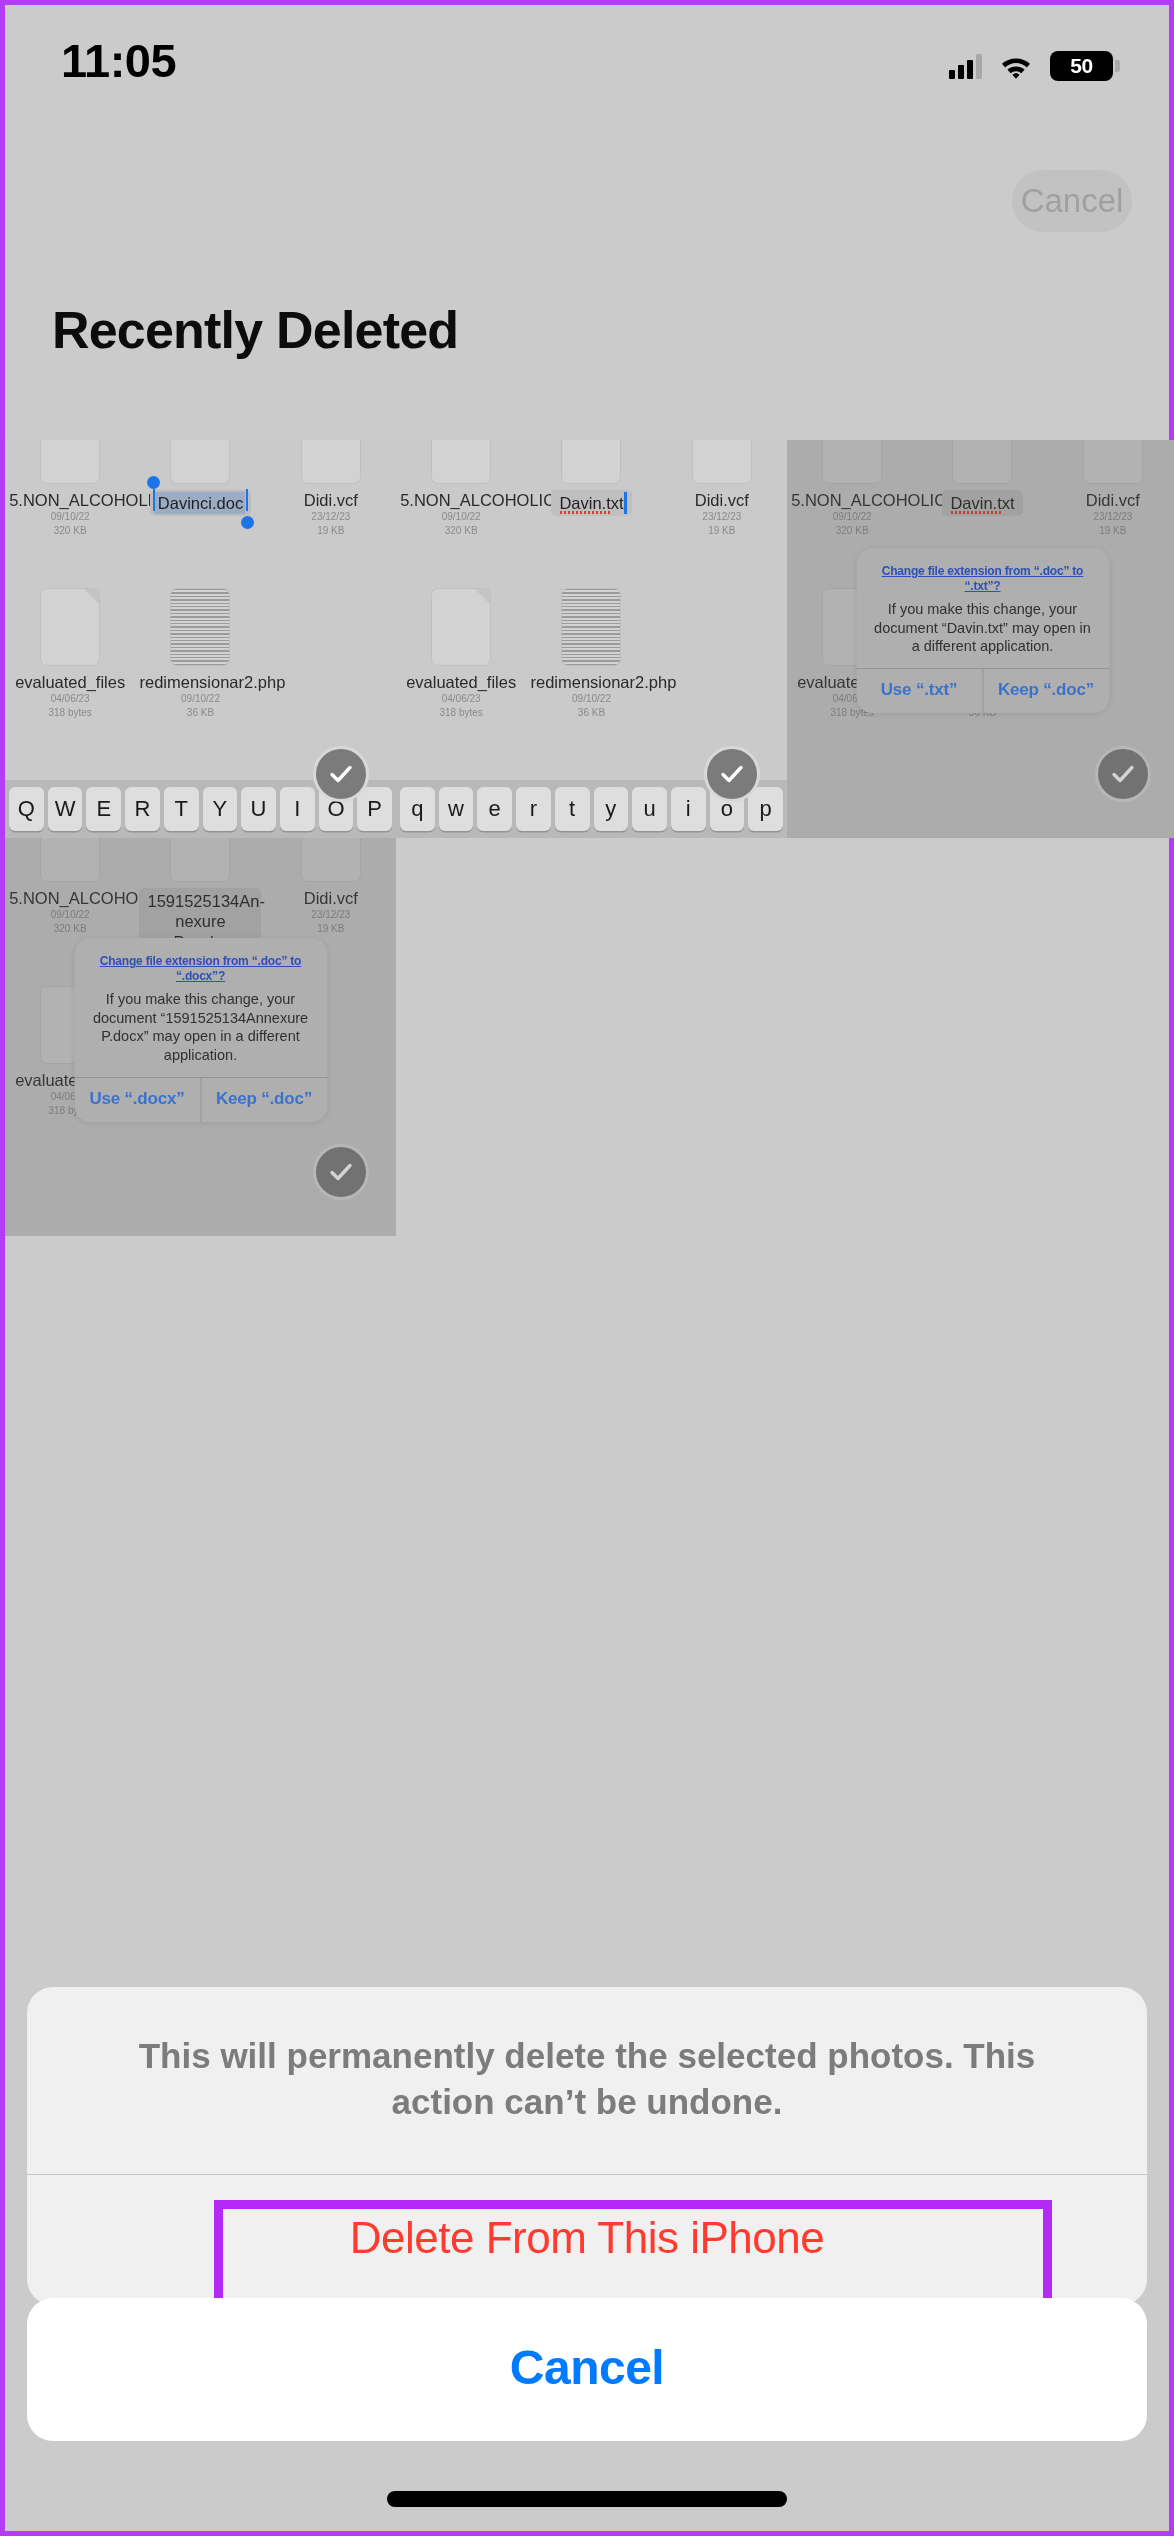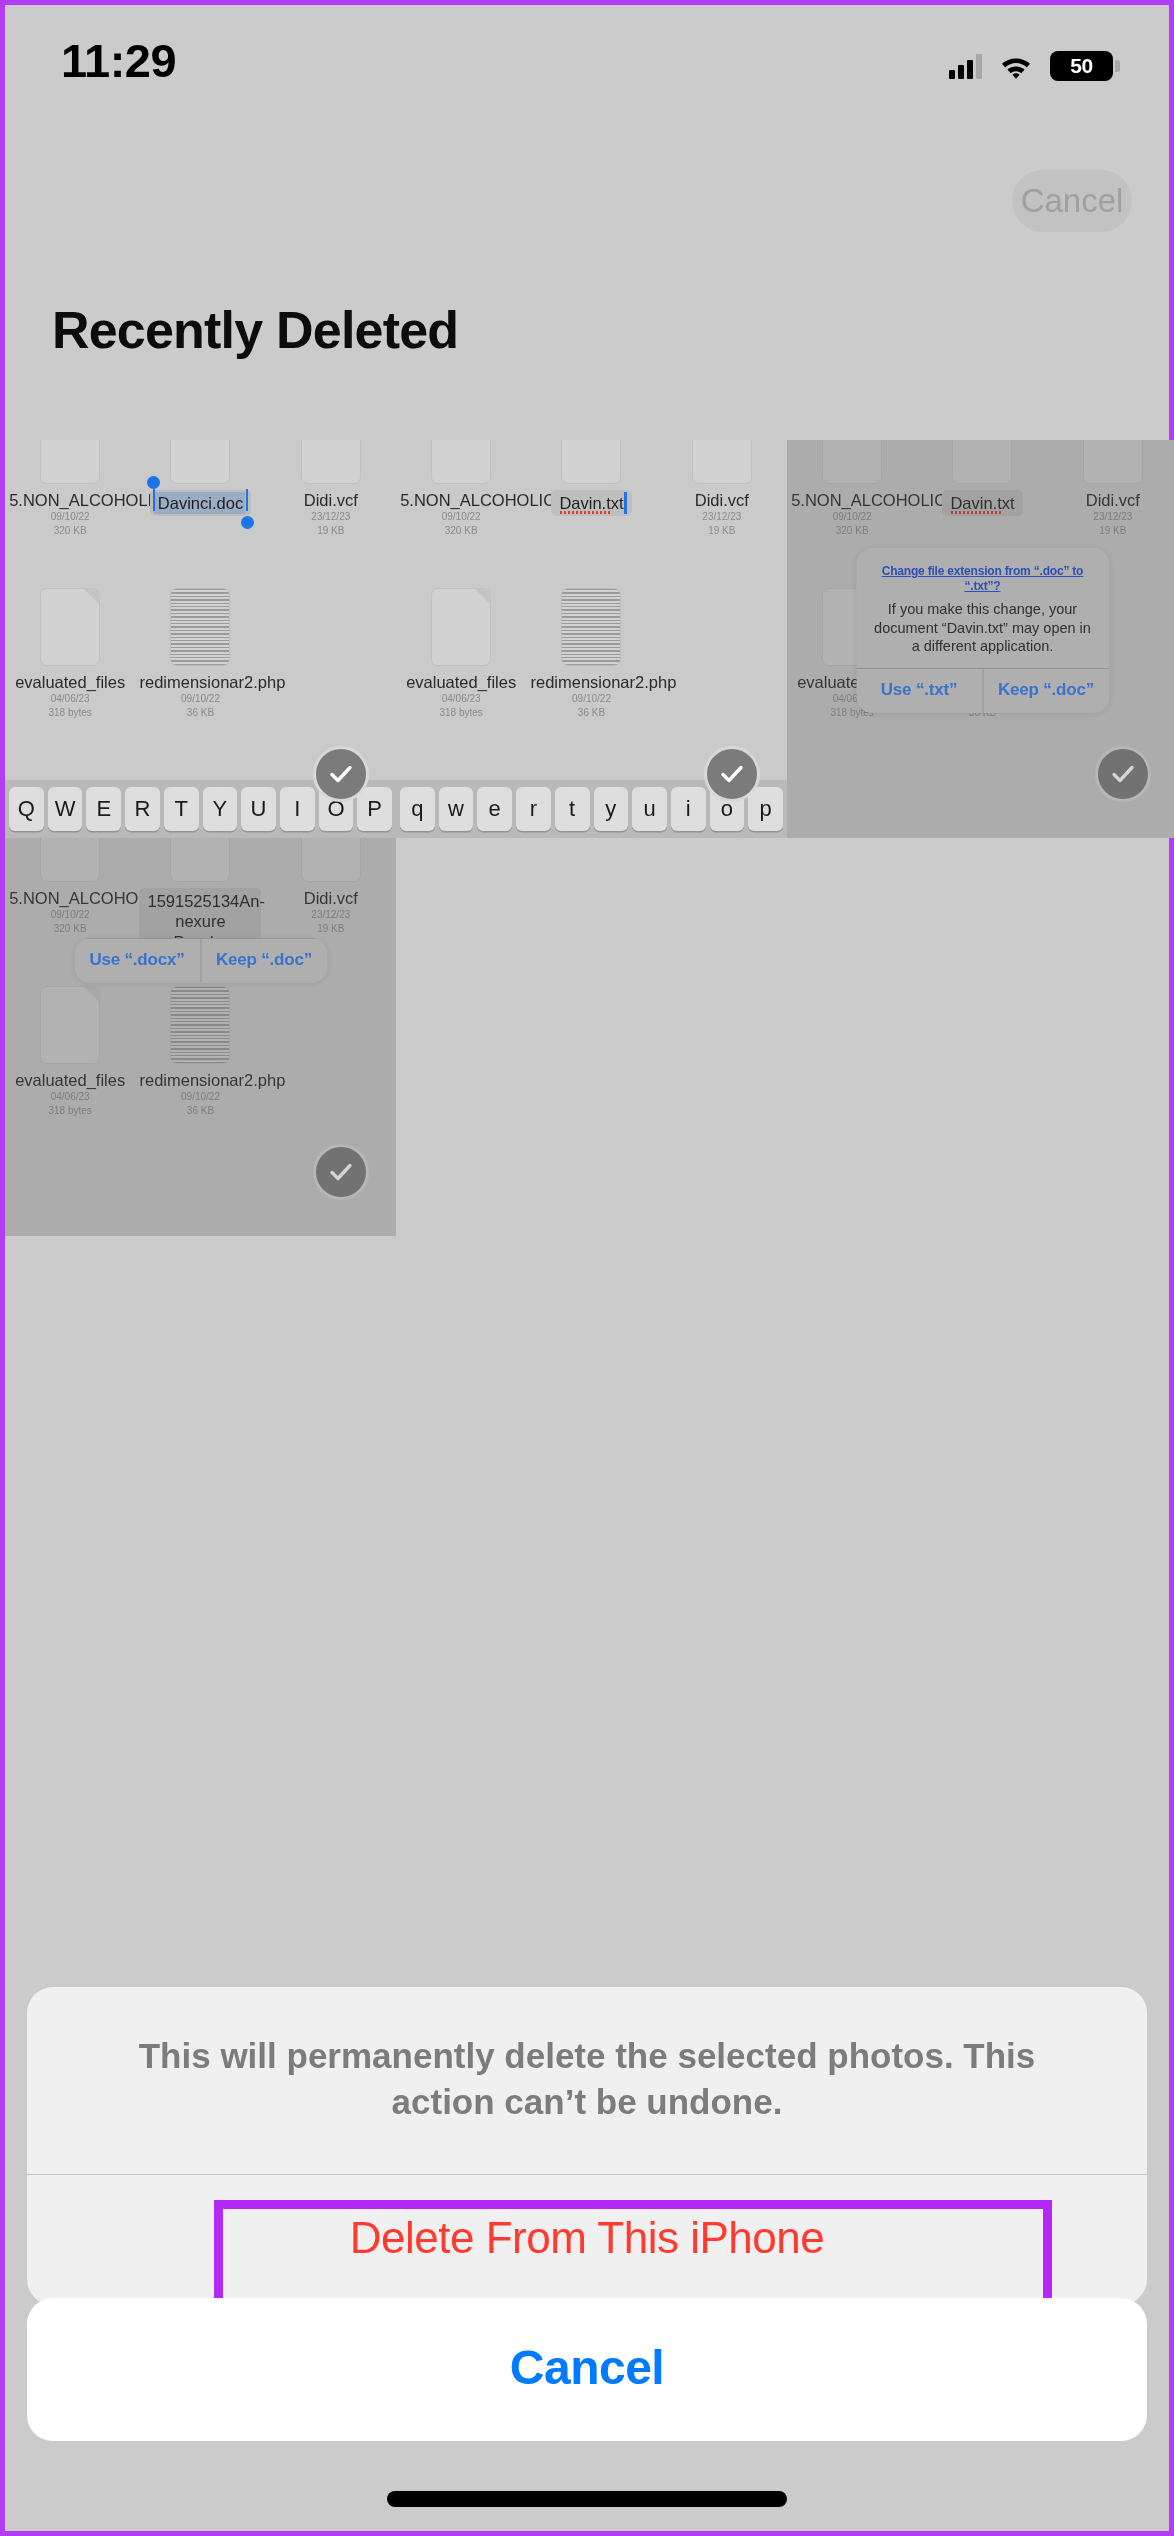--- a/index.html
+++ b/index.html
@@ -232,21 +232,21 @@
     border-radius:8px; background:#000;
   }
 </style>
 </head>
 <body>
 
 <div id="frame">
 <div id="screen">
 
   <div class="statusbar">
-    <div class="status-time">11:29</div>
+    <div class="status-time">11:05</div>
     <div class="status-right">
       <div class="sig">
         <i></i>
             <i></i>
             <i></i>
             <i></i>
       </div>
       <div class="wifi">
         <svg width="34" height="26" viewBox="0 0 34 26">
           <path d="M17 5.5c5.4 0 10.3 2 14 5.3l-3.2 3.6C24.8 11.6 21.1 10 17 10S9.2 11.6 6.2 14.4L3 10.8C6.7 7.5 11.6 5.5 17 5.5z" fill="#000"></path>
@@ -476,20 +476,24 @@
           </div>
           <div class="fcell">
             <div class="ficon texty"></div>
             <div class="fname">redimensionar2.php</div>
             <div class="fmeta">09/10/22</div>
             <div class="fmeta">36 KB</div>
           </div>
           <div class="fcell"></div>
         </div>
         <div class="mini-alert" style="top:100px">
+          <div class="ma-body">
+            <div class="ma-title">Change file extension from “.doc” to “.docx”?</div>
+            <div class="ma-msg">If you make this change, your document “1591525134Annexure P.docx” may open in a different application.</div>
+          </div>
           <div class="ma-actions">
             <div class="ma-btn">Use “.docx”</div>
             <div class="ma-btn">Keep “.doc”</div>
           </div>
         </div>
       </div>
       <div class="check-badge">
         <svg width="32" height="32" viewBox="0 0 32 32">
           <path d="M7 16.5l6 6L25 9.5" stroke="#fff" stroke-width="3.4" fill="none" stroke-linecap="round" stroke-linejoin="round"></path>
         </svg>

